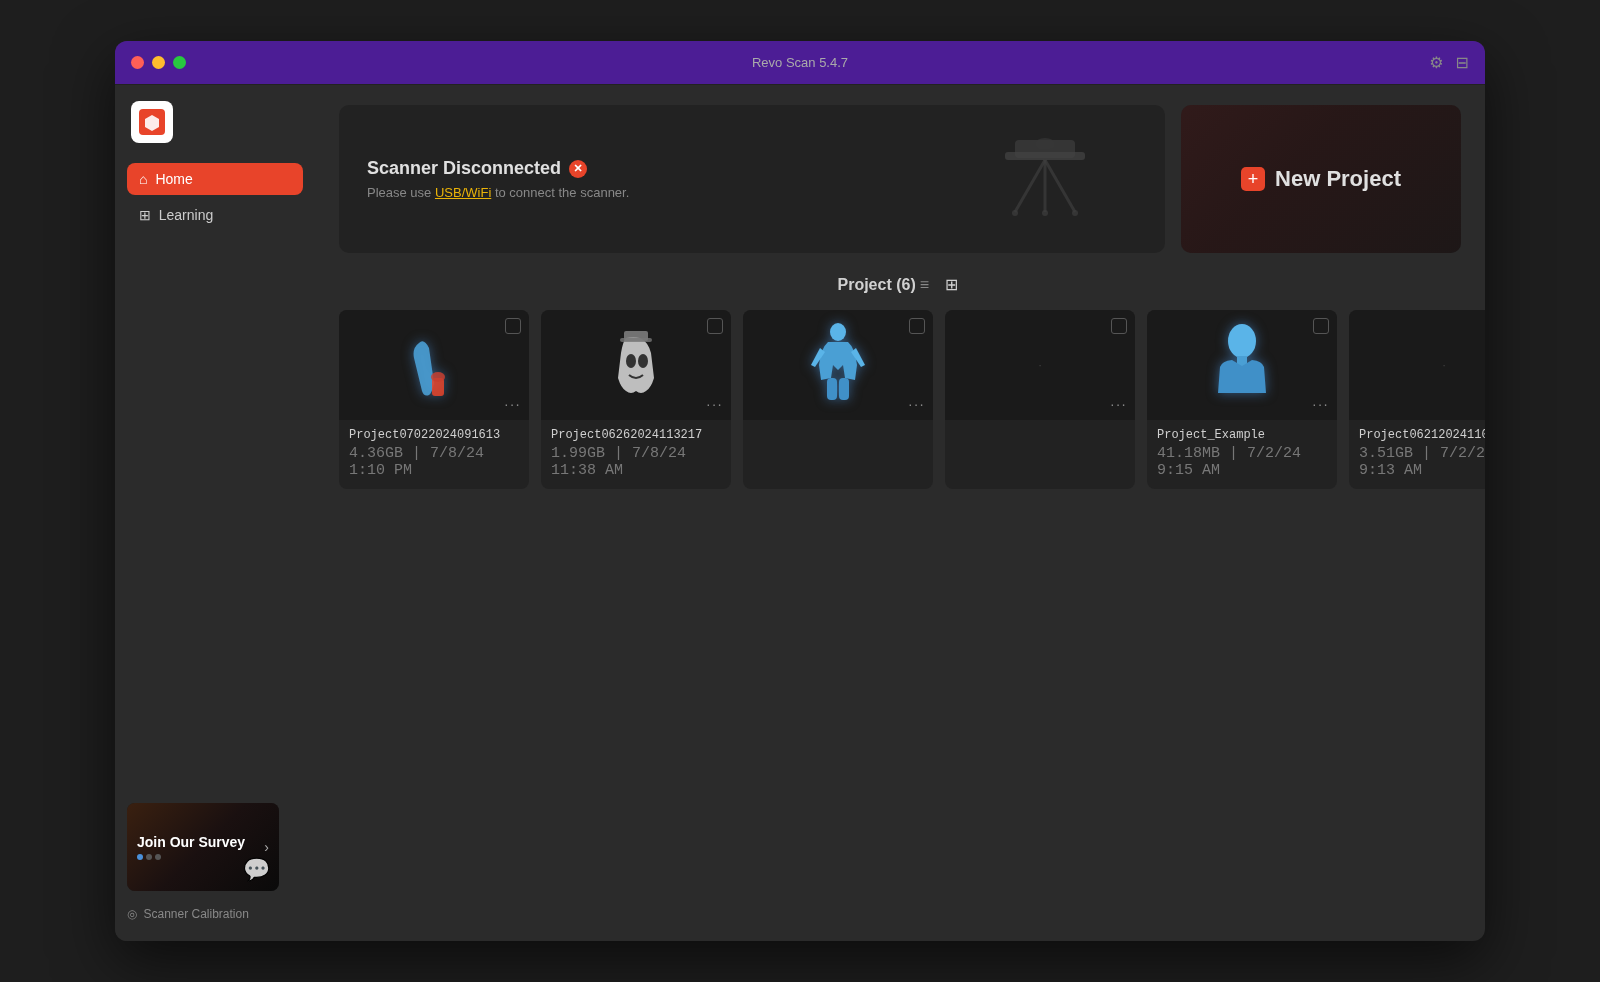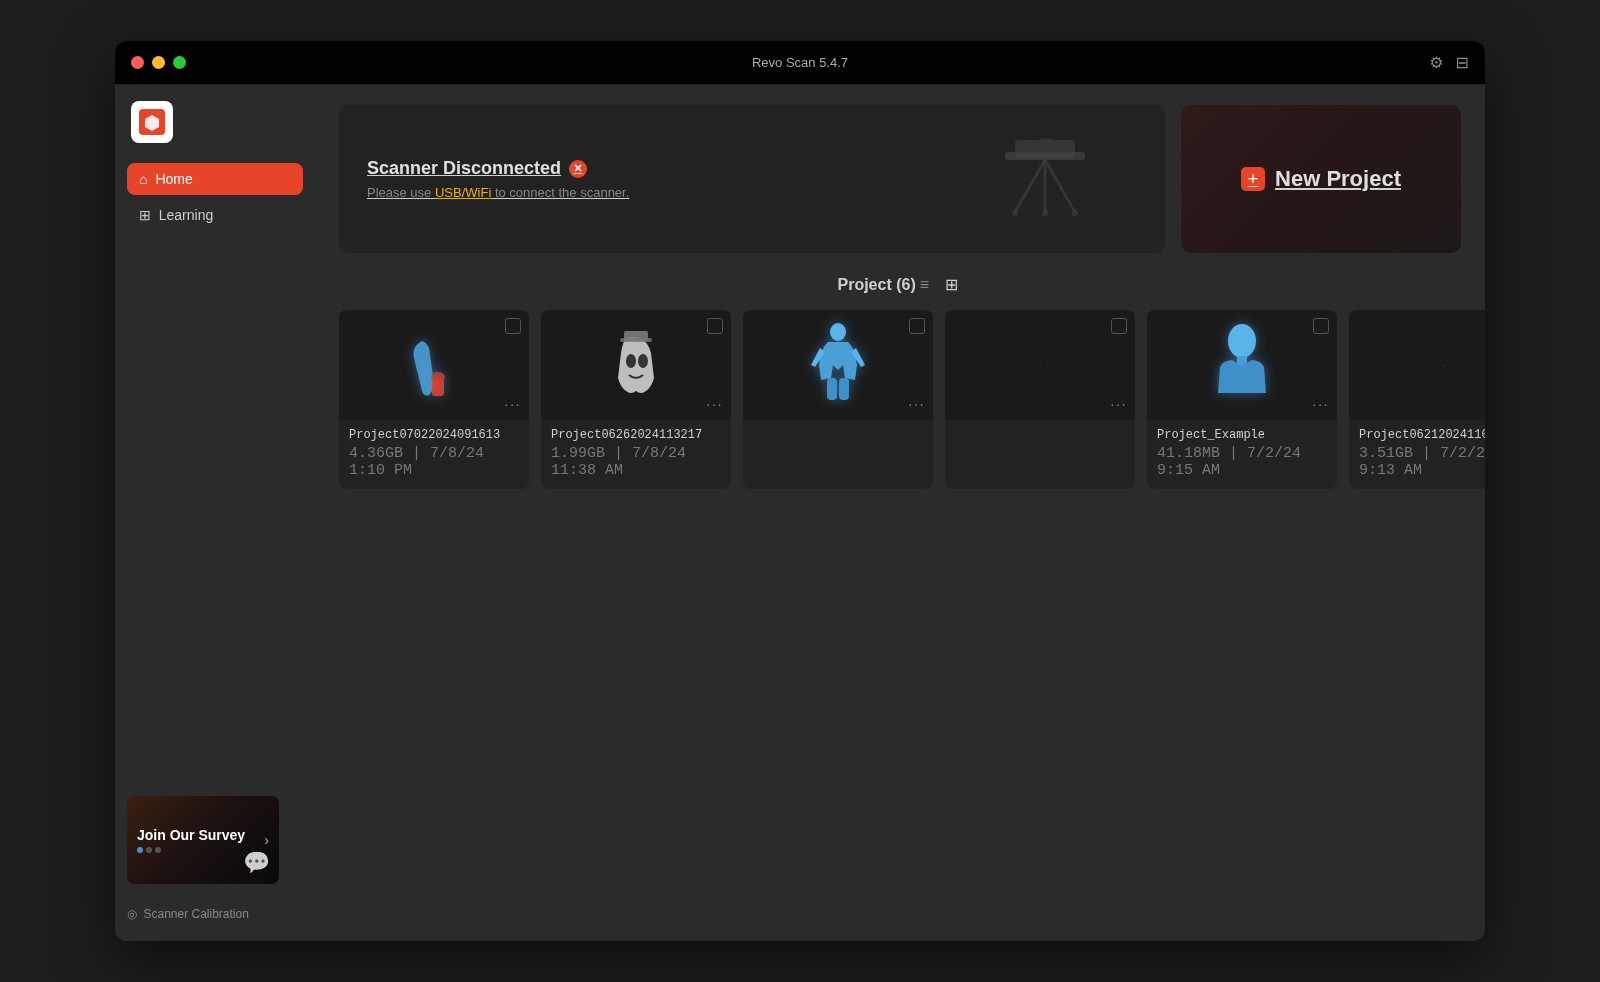--- a/index.html
+++ b/index.html
@@ -20,21 +20,21 @@
       background: #2b2b2b;
       border-radius: 12px;
       overflow: hidden;
       display: flex;
       flex-direction: column;
       box-shadow: 0 20px 60px rgba(0,0,0,0.6);
     }
     
     .titlebar {
       height: 44px;
-      background: #000000;
+      background: #4c1d95;
       display: flex;
       align-items: center;
       justify-content: center;
       position: relative;
       flex-shrink: 0;
       border-bottom: 1px solid #222;
     }
     .titlebar-buttons {
       position: absolute;
       left: 16px;
@@ -128,21 +128,21 @@
     .nav-item:not(.active) {
       color: #ccc;
     }
     .nav-icon {
       font-size: 14px;
     }
     .sidebar-bottom {
       margin-top: auto;
       display: flex;
       flex-direction: column;
-      gap: 19px;
+      gap: 12px;
     }
     
     .survey-card {
       width: 152px;
       height: 88px;
       border-radius: 8px;
       overflow: hidden;
       position: relative;
       cursor: pointer;
       background: #1a1a1a;
@@ -209,21 +209,20 @@
       padding: 20px 24px;
       overflow-y: auto;
       gap: 20px;
     }
     
     .top-panels {
       display: flex;
       gap: 16px;
       height: 148px;
       flex-shrink: 0;
-      text-decoration: underline;
     }
     .scanner-panel {
       flex: 1;
       background: #222;
       border-radius: 10px;
       display: flex;
       align-items: center;
       padding: 24px 28px;
       position: relative;
       overflow: hidden;

